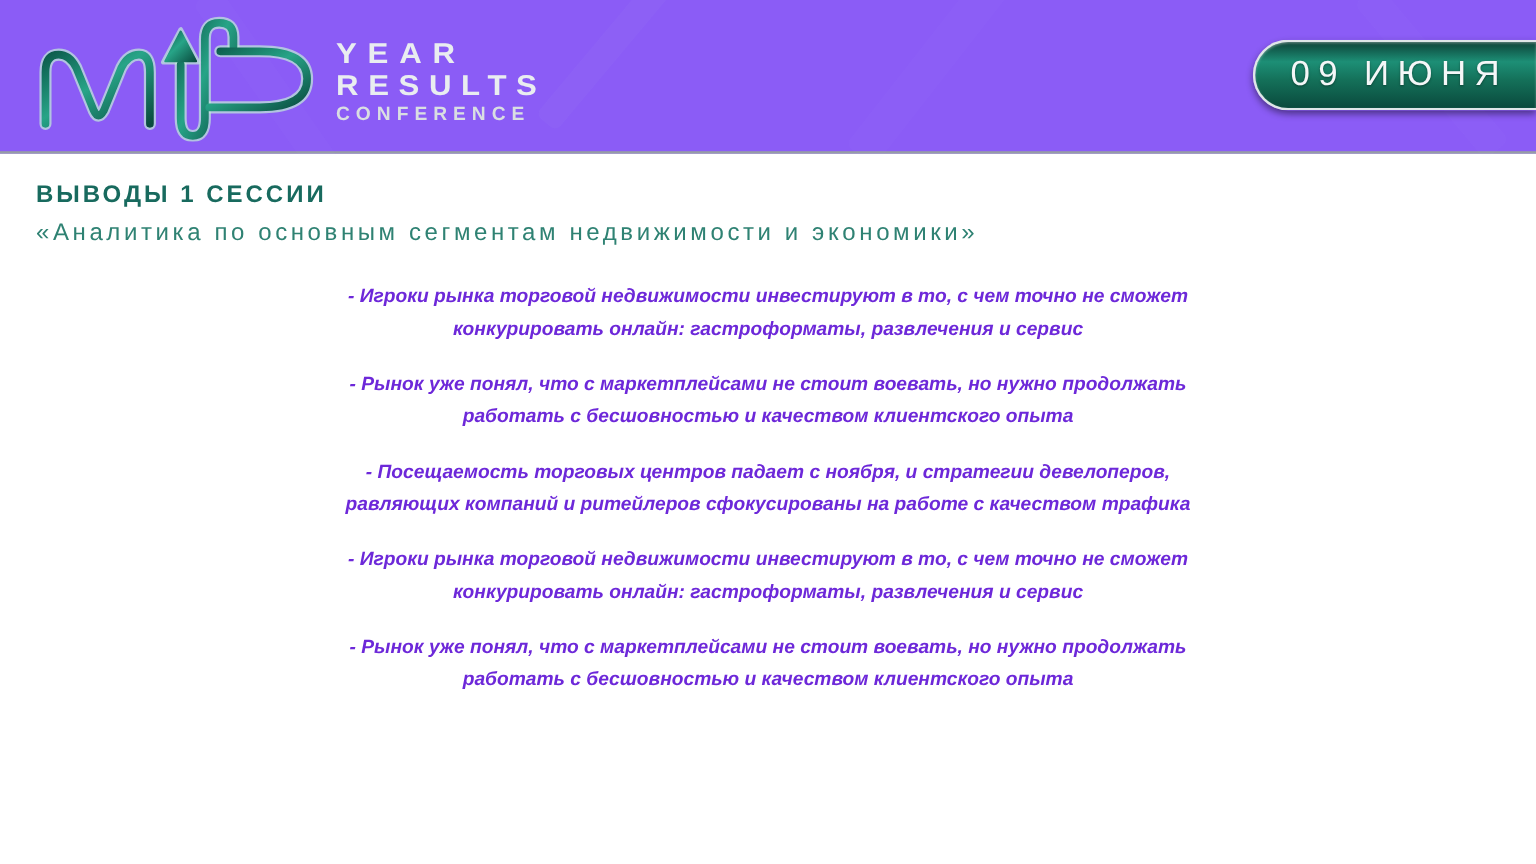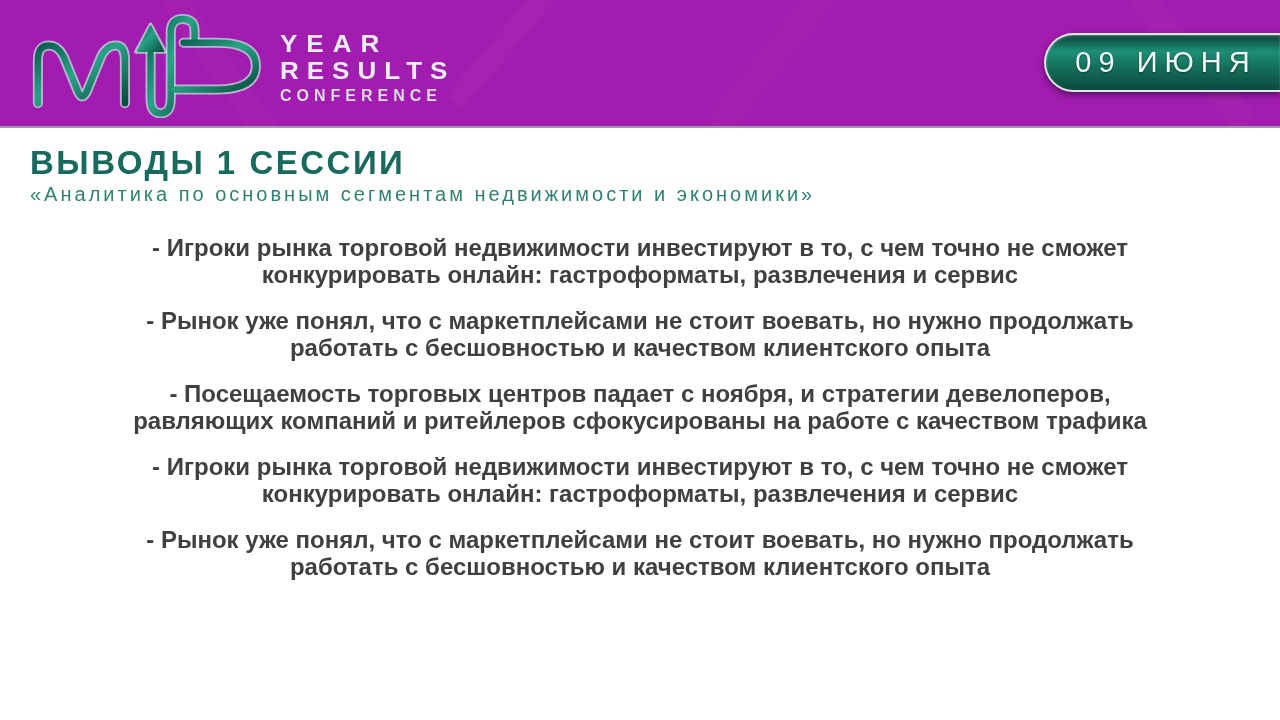--- a/index.html
+++ b/index.html
@@ -14,21 +14,21 @@
     overflow: hidden;
     margin: 0 auto;
   }
 
   
   .header {
     position: absolute;
     top: 0; left: 0;
     width: 100%;
     height: 128px;
-    background: #a21caf;
+    background: #8b5cf6;
     border-bottom: 2px solid #969da5;
   }
   
   .wm { position: absolute; background: rgba(210,225,235,0.035); border-radius: 6px; }
   .wm1 { width: 22px; height: 150px; left: 492px; top: -30px; transform: rotate(40deg); }
   .wm2 { width: 26px; height: 180px; left: 210px; top: -20px; transform: rotate(-35deg); background: rgba(210,225,235,0.025); }
   .wm3 { width: 30px; height: 190px; left: 760px; top: -40px; transform: rotate(38deg); background: rgba(210,225,235,0.02); }
   .wm4 { width: 26px; height: 170px; left: 1180px; top: -25px; transform: rotate(-40deg); background: rgba(210,225,235,0.025); }
 
   .logo-wrap {
@@ -82,45 +82,46 @@
   .content {
     position: absolute;
     top: 130px; left: 0;
     width: 100%;
     height: 590px;
     background: #ffffff;
   }
   .title {
     margin: 14px 0 0 30px;
     color: #186a5e;
-    font-size: 33px;
+    font-size: 20px;
     font-weight: bold;
     letter-spacing: 2.5px;
     line-height: 37px;
   }
   .subtitle {
     margin: 3px 0 0 30px;
     color: #2f8273;
     font-size: 20px;
     font-weight: normal;
     letter-spacing: 3px;
     line-height: 20px;
   }
   .paragraphs {
     width: 1160px;
     margin: 30px auto 0;
   }
   .para {
-    color: #404040;
-    font-size: 24px;
+    color: #6d28d9;
+    font-size: 16px;
     font-weight: bold;
     line-height: 27px;
     text-align: center;
     white-space: pre-line;
     margin-bottom: 19px;
+    font-style: italic;
   }
 </style>
 </head>
 <body>
 
 <div class="slide">
 
   <header class="header">
     <div class="wm wm1"></div>
     <div class="wm wm2"></div>

